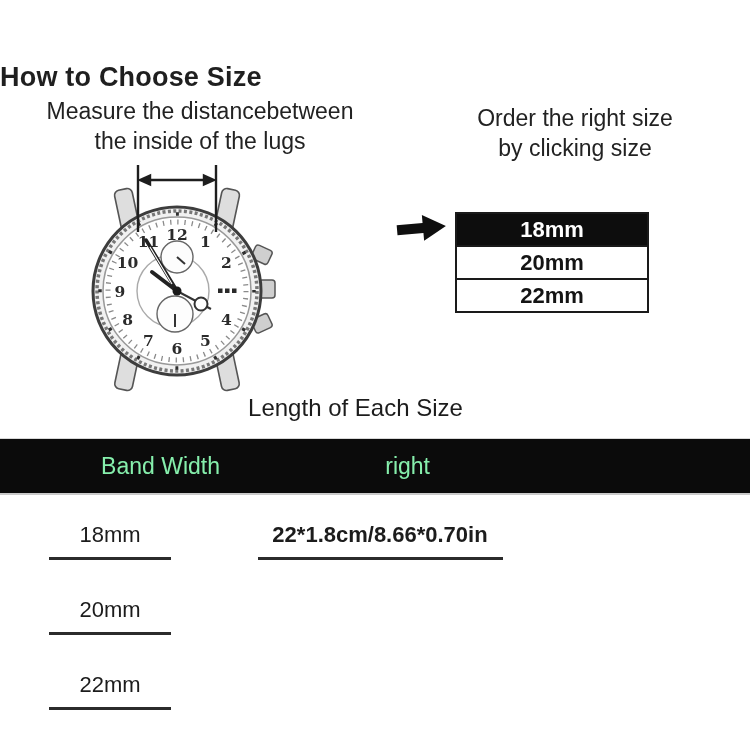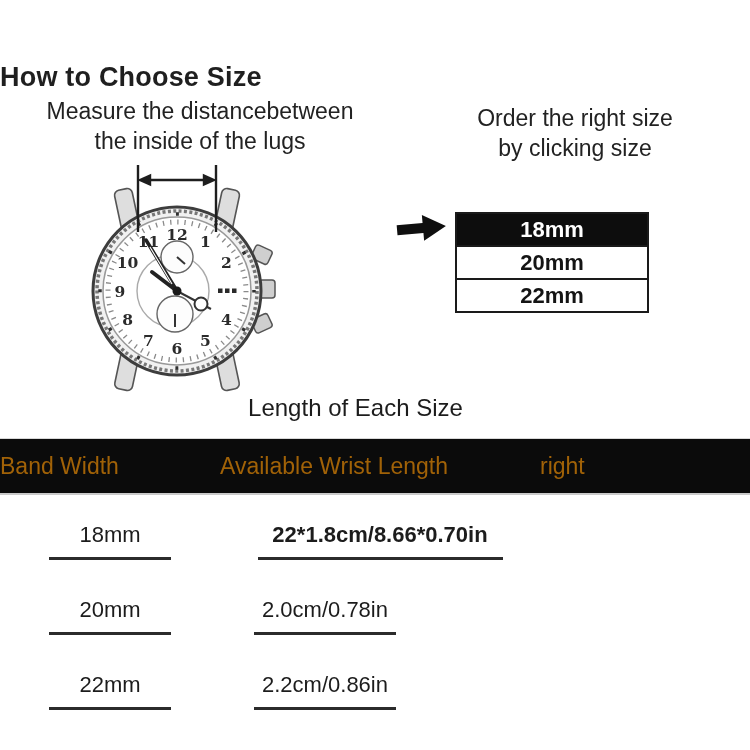--- a/index.html
+++ b/index.html
@@ -13,21 +13,21 @@
   .watch-svg{position:absolute;left:77px;top:157px;width:200px;height:240px;}
   .arrow-svg{position:absolute;left:396px;top:211px;width:52px;height:34px;}
   .size-box{position:absolute;left:455px;top:212px;width:190px;border:2px solid #1a1a1a;background:#fff;}
   .size-opt{height:31px;line-height:31px;text-align:center;font-size:22px;font-weight:bold;
             color:#141414;background:#fff;border-bottom:2px solid #1a1a1a;cursor:pointer;}
   .size-opt:last-child{border-bottom:none;}
   .size-opt.selected{background:#0d0d0d;color:#ffffff;}
   .table-title{position:absolute;top:394px;left:0;width:711px;text-align:center;font-size:24px;color:#1c1c1c;}
   .tbl-header{position:absolute;top:438px;left:0;width:750px;height:54px;background:#0b0b0b;
               border-top:1px solid #d8d8d8;box-shadow:0 2px 0 #c9c9c9;display:flex;align-items:center;}
-  .tbl-header .col{color:#a16207;font-size:23px;text-align:left;}
+  .tbl-header .col{color:#86efac;font-size:23px;text-align:right;}
   .col.c1{width:220px;} .col.c2{width:320px;} .col.c3{width:210px;}
   .tbl-row{position:absolute;left:0;width:750px;display:flex;align-items:flex-start;}
   .row-0{top:522px;} .row-1{top:597px;} .row-2{top:672px;}
   .tbl-row .col{display:flex;justify-content:center;font-size:22px;color:#1c1c1c;}
   .cell-u{display:inline-block;text-align:center;padding-bottom:9px;border-bottom:3px solid #2b2b2b;}
   .c1 .cell-u{width:122px;} .c2 .cell-u{width:245px;font-weight:bold;} .c3 .cell-u{width:142px;}
   svg text.numeral{font-family:"DejaVu Serif",serif;font-weight:bold;font-size:15.5px;fill:#2b2b2b;}
 </style>
 </head>
 <body>
@@ -137,42 +137,35 @@
   <div class="size-box">
     <div class="size-opt selected">18mm</div>
     <div class="size-opt">20mm</div>
     <div class="size-opt">22mm</div>
   </div>
 
   <div class="table-title">Length of Each Size</div>
 
   <div class="tbl-header">
     <div class="col c1">Band Width</div>
-    <div class="col c2">Available Wrist Length</div>
     <div class="col c3">right</div>
   </div>
 
   <div class="tbl-row row-0">
     <div class="col c1">
         <span class="cell-u">18mm</span>
       </div>
     <div class="col c2">
         <span class="cell-u">22*1.8cm/8.66*0.70in</span>
       </div>
   </div>
   <div class="tbl-row row-1">
     <div class="col c1">
         <span class="cell-u">20mm</span>
       </div>
-    <div class="col c3">
-        <span class="cell-u">2.0cm/0.78in</span>
-      </div>
   </div>
   <div class="tbl-row row-2">
     <div class="col c1">
         <span class="cell-u">22mm</span>
-      </div>
-    <div class="col c3">
-        <span class="cell-u">2.2cm/0.86in</span>
       </div>
   </div>
 
 </div>
 
 </body></html>

